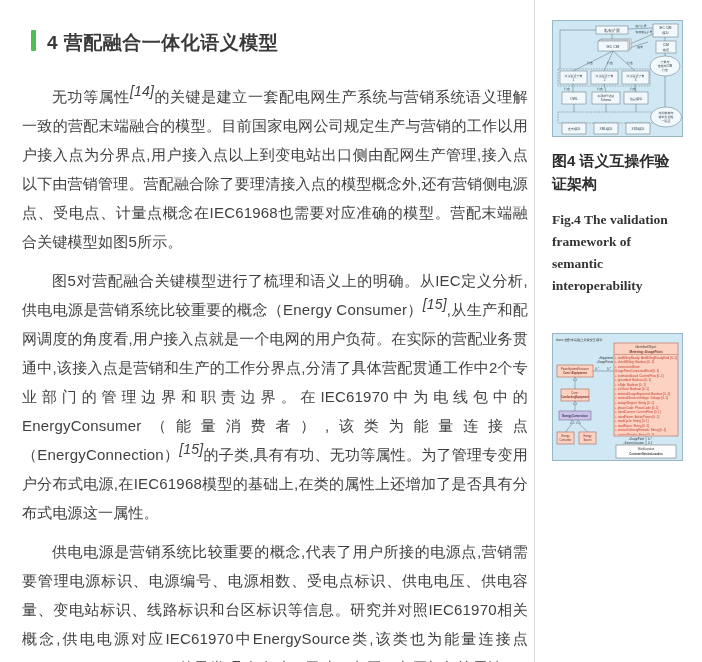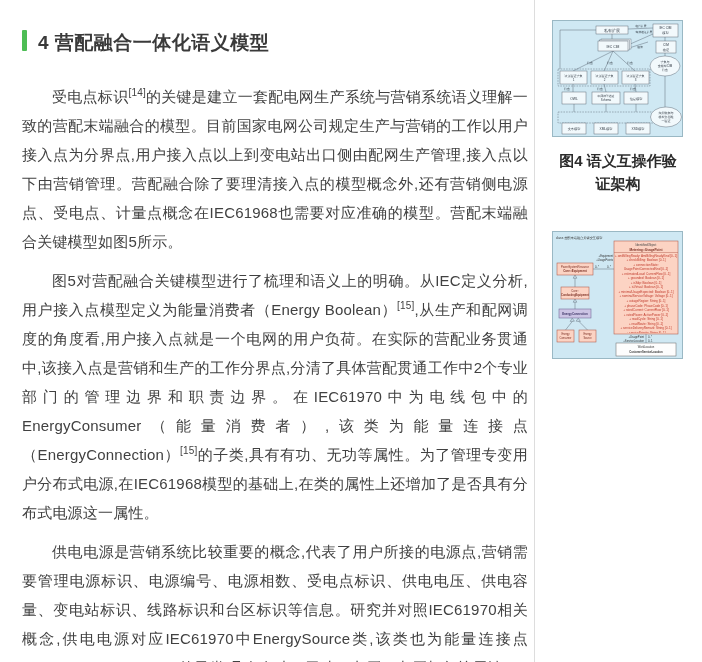--- a/index.html
+++ b/index.html
@@ -1,48 +1,48 @@
 <!DOCTYPE html>
 <html><head>
 <meta charset="utf-8">
 <style>
   html,body{margin:0;padding:0;width:702px;height:662px;background:#ffffff;overflow:hidden;
     font-family:"Liberation Sans", sans-serif;}
   .divider{position:absolute;left:534px;top:0;width:1px;height:662px;background:#dddddd;}
   .main{position:absolute;left:22px;top:30px;width:506px;}
-  .heading{display:flex;align-items:flex-start;margin-bottom:26px;}
+  .heading{display:flex;align-items:flex-start;margin-bottom:26px;margin-left:9px;}
   .heading .bar{width:5px;height:21px;background:#4dbd54;margin-right:11px;border-radius:1px;}
   .heading .title{font-size:19px;font-weight:bold;color:#3a3a3a;letter-spacing:0.5px;}
   .para{font-size:15px;line-height:29px;color:#414141;text-align:justify;text-indent:2em;
     margin:0 0 10px 0;letter-spacing:0.2px;}
-  .para sup{font-size:10px;line-height:0;}
-  .sidebar{position:absolute;left:552px;top:20px;width:132px;text-align:center;}
+  .para sup{font-size:14px;line-height:0;font-style:italic;}
+  .sidebar{position:absolute;left:552px;top:20px;width:132px;}
   .figbox{width:131px;display:block;}
   .cap-zh{font-size:15px;font-weight:bold;color:#2c2c2c;line-height:23px;margin:12px 0 0 0;}
   .cap-en{font-family:"Liberation Serif", serif;font-size:13.5px;font-weight:bold;color:#333333;
     line-height:22px;margin:14px 0 0 0;}
   .fig5wrap{margin-top:36px;}
   svg text{font-family:"Liberation Sans", sans-serif;}
   .attrs{font-family:"Liberation Sans", sans-serif;font-size:3.05px;line-height:4.55px;
     color:#c0392b;white-space:pre-line;}
 </style>
 </head>
 <body>
 
 <div class="divider"></div>
 
 <div class="main">
   <div class="heading">
     <div class="bar"></div>
     <div class="title">4 营配融合一体化语义模型</div>
   </div>
 
-  <p class="para"><span>受电点标识</span><sup>[14]</sup><span>的关键是建立一套配电网生产系统与营销系统语义理解一致的营配末端融合的模型。目前国家电网公司规定生产与营销的工作以用户接入点为分界点,用户接入点以上到变电站出口侧由配网生产管理,接入点以下由营销管理。营配融合除了要理清接入点的模型概念外,还有营销侧电源点、受电点、计量点概念在IEC61968也需要对应准确的模型。营配末端融合关键模型如图5所示。</span></p>
-
-  <p class="para"><span>图5对营配融合关键模型进行了梳理和语义上的明确。从IEC定义分析,用户接入点模型定义为能量消费者（Energy Boolean）</span><sup>[15]</sup><span>,从生产和配网调度的角度看,用户接入点就是一个电网的用户负荷。在实际的营配业务贯通中,该接入点是营销和生产的工作分界点,分清了具体营配贯通工作中2个专业部门的管理边界和职责边界。在IEC61970中为电线包中的EnergyConsumer（能量消费者）,该类为能量连接点（EnergyConnection）</span><sup>[15]</sup><span>的子类,具有有功、无功等属性。为了管理专变用户分布式电源,在IEC61968模型的基础上,在类的属性上还增加了是否具有分布式电源这一属性。</span></p>
+  <p class="para"><span>无功等属性</span><sup>[14]</sup><span>的关键是建立一套配电网生产系统与营销系统语义理解一致的营配末端融合的模型。目前国家电网公司规定生产与营销的工作以用户接入点为分界点,用户接入点以上到变电站出口侧由配网生产管理,接入点以下由营销管理。营配融合除了要理清接入点的模型概念外,还有营销侧电源点、受电点、计量点概念在IEC61968也需要对应准确的模型。营配末端融合关键模型如图5所示。</span></p>
+
+  <p class="para"><span>图5对营配融合关键模型进行了梳理和语义上的明确。从IEC定义分析,供电电源是营销系统比较重要的概念（Energy Consumer）</span><sup>[15]</sup><span>,从生产和配网调度的角度看,用户接入点就是一个电网的用户负荷。在实际的营配业务贯通中,该接入点是营销和生产的工作分界点,分清了具体营配贯通工作中2个专业部门的管理边界和职责边界。在IEC61970中为电线包中的EnergyConsumer（能量消费者）,该类为能量连接点（EnergyConnection）</span><sup>[15]</sup><span>的子类,具有有功、无功等属性。为了管理专变用户分布式电源,在IEC61968模型的基础上,在类的属性上还增加了是否具有分布式电源这一属性。</span></p>
 
   <p class="para">供电电源是营销系统比较重要的概念,代表了用户所接的电源点,营销需要管理电源标识、电源编号、电源相数、受电点标识、供电电压、供电容量、变电站标识、线路标识和台区标识等信息。研究并对照IEC61970相关概念,供电电源对应IEC61970中EnergySource类,该类也为能量连接点（EnergyConnection）的子类,具有有功、无功、电压、电压相角等属性。</p>
 
 </div>
 
 <div class="sidebar">
 
   <svg class="figbox" width="131" height="117" viewBox="0 0 131 117" xmlns="http://www.w3.org/2000/svg">
     <rect x="0.5" y="0.5" width="130" height="116" fill="#cfe8f3" stroke="#9ab8c4" stroke-width="1"></rect>
     <g stroke="#55616e" stroke-width="0.45" fill="none">
@@ -118,20 +118,21 @@
       <text x="22" y="110" font-size="3.2">文本模型</text>
       <text x="54" y="110" font-size="3.2">XML模型</text>
       <text x="86" y="110" font-size="3.2">XSD模型</text>
       <text x="114" y="94" font-size="3">实例数据与</text>
       <text x="114" y="98" font-size="3">模型文档唯</text>
       <text x="114" y="102" font-size="3">一验证</text>
     </g>
   </svg>
 
   <div class="cap-zh">图4 语义互操作验证架构</div>
+  <div class="cap-en">Fig.4 The validation framework of semantic interoperability</div>
 
   <div class="fig5wrap">
   <svg class="figbox" width="131" height="128" viewBox="0 0 131 128" xmlns="http://www.w3.org/2000/svg">
     <rect x="0.5" y="0.5" width="130" height="127" fill="#cfe8f3" stroke="#9ab8c4" stroke-width="1"></rect>
     <text x="4" y="8" font-size="3.2" fill="#333">class 营配末端融合关键交互模型</text>
 
     <g stroke="#55616e" stroke-width="0.45" fill="none">
       <line x1="41" y1="38" x2="62" y2="38"></line>
       <line x1="23" y1="47" x2="23" y2="56"></line>
       <line x1="23" y1="71" x2="23" y2="78"></line>

